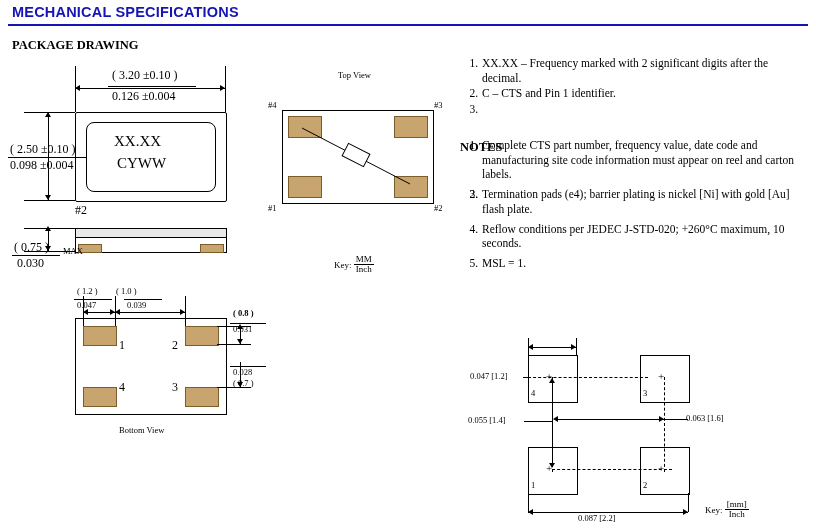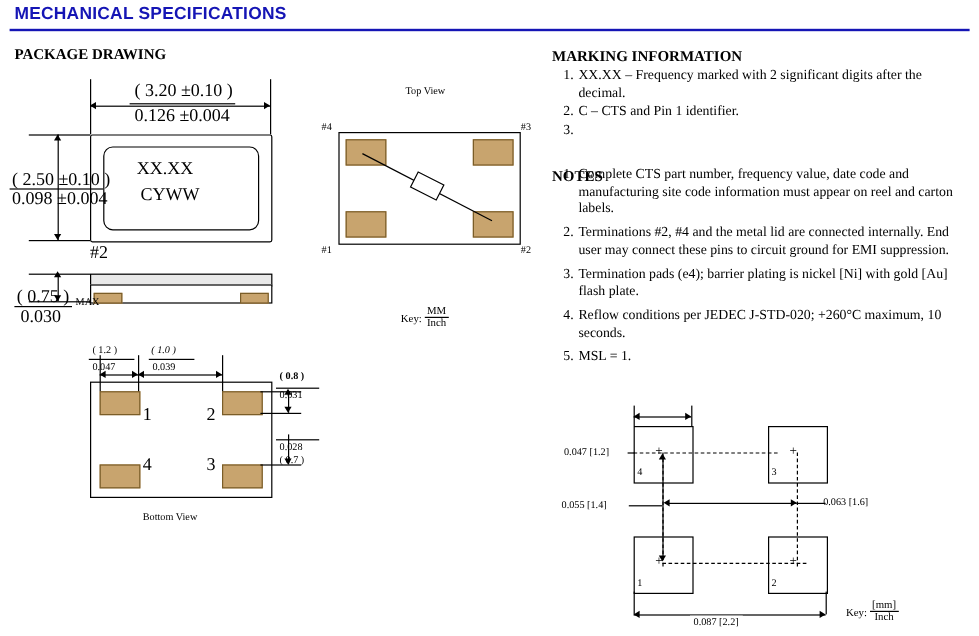--- a/index.html
+++ b/index.html
@@ -23,21 +23,21 @@
   .title-rule{
     position:absolute;left:8px;top:24px;width:800px;height:2px;background:#1515b5;
   }
 
   .section-head{
     font-family:"Liberation Serif", serif;
     font-weight:bold;font-size:12.5px;color:#000;
   }
 
   
-  .lbl{position:absolute;font-family:"Liberation Serif",serif;font-size:15px;color:#000;white-space:nowrap;}
+  .lbl{position:absolute;font-family:"Liberation Serif",serif;font-size:12px;color:#000;white-space:nowrap;}
   .lbl.small{font-size:8.5px;}
 
   .pkgbody{position:absolute;border:1.3px solid #000;background:#fff;}
   .pad{position:absolute;background:#c8a46e;border:1px solid #7a5d28;}
   .vline{position:absolute;width:1px;background:#000;}
   .hline{position:absolute;height:1px;background:#000;}
 
   
   .ar-l,.ar-r,.ar-u,.ar-d{position:absolute;width:0;height:0;}
   .ar-l{border-top:3px solid transparent;border-bottom:3px solid transparent;border-right:5px solid #000;}
@@ -139,21 +139,21 @@
     <div class="hline" style="left:115px;top:312px;width:70px;"></div>
     <div class="ar-l" style="left:83px;top:309px;"></div>
     <div class="ar-r" style="left:110px;top:309px;"></div>
     <div class="ar-l" style="left:115px;top:309px;"></div>
     <div class="ar-r" style="left:180px;top:309px;"></div>
 
     <div class="lbl small" style="left:77px;top:286px;">( 1.2 )</div>
     <div class="hline" style="left:74px;top:299px;width:38px;"></div>
     <div class="lbl small" style="left:77px;top:300px;">0.047</div>
 
-    <div class="lbl small" style="left:126px;top:286px;font-style:italic;">( 1.0 )</div>
+    <div class="lbl small" style="left:116px;top:286px;">( 1.0 )</div>
     <div class="hline" style="left:124px;top:299px;width:38px;"></div>
     <div class="lbl small" style="left:127px;top:300px;">0.039</div>
 
     <div class="hline" style="left:217px;top:326px;width:34px;"></div>
     <div class="hline" style="left:217px;top:344px;width:34px;"></div>
     <div class="vline" style="left:240px;top:326px;height:18px;"></div>
     <div class="ar-u" style="left:237px;top:324px;"></div>
     <div class="ar-d" style="left:237px;top:339px;"></div>
     <div class="lbl small" style="left:233px;top:308px;font-weight:bold;">( 0.8 )</div>
     <div class="hline" style="left:230px;top:323px;width:36px;"></div>
@@ -189,21 +189,20 @@
 
     <div class="keybox" style="left:334px;top:255px;">
       <span class="kw">Key:</span>
       <span class="keyfrac">
         <span class="num">MM</span>
         <span class="den">Inch</span>
       </span>
     </div>
   </div>
 
-  <div class="section-head" style="position:absolute;left:460px;top:40px;">MARKING INFORMATION</div>
 
   <div class="rt" style="left:462px;top:56px;width:345px;">
     <ol class="numlist">
       <li>
         <span class="n">1.</span>
         <span>XX.XX – Frequency marked with 2 significant digits after the decimal.</span>
       </li>
       <li>
         <span class="n">2.</span>
         <span>C – CTS and Pin 1 identifier.</span>
@@ -217,21 +216,20 @@
   <div class="section-head" style="position:absolute;left:460px;top:122px;margin-top:18px;">NOTES</div>
 
   <div class="rt" style="left:462px;top:138px;width:350px;">
     <ol class="numlist spaced">
       <li>
         <span class="n">1.</span>
         <span>Complete CTS part number, frequency value, date code and manufacturing site code information must appear on reel and carton labels.</span>
       </li>
       <li>
         <span class="n">2.</span>
-        <span>Terminations #2, #4 and the metal lid are connected internally.  End user may connect these pins to circuit ground for EMI suppression.</span>
       </li>
       <li>
         <span class="n">3.</span>
         <span>Termination pads (e4); barrier plating is nickel [Ni] with gold [Au] flash plate.</span>
       </li>
       <li>
         <span class="n">4.</span>
         <span>Reflow conditions per JEDEC J-STD-020; +260°C maximum, 10 seconds.</span>
       </li>
       <li>

